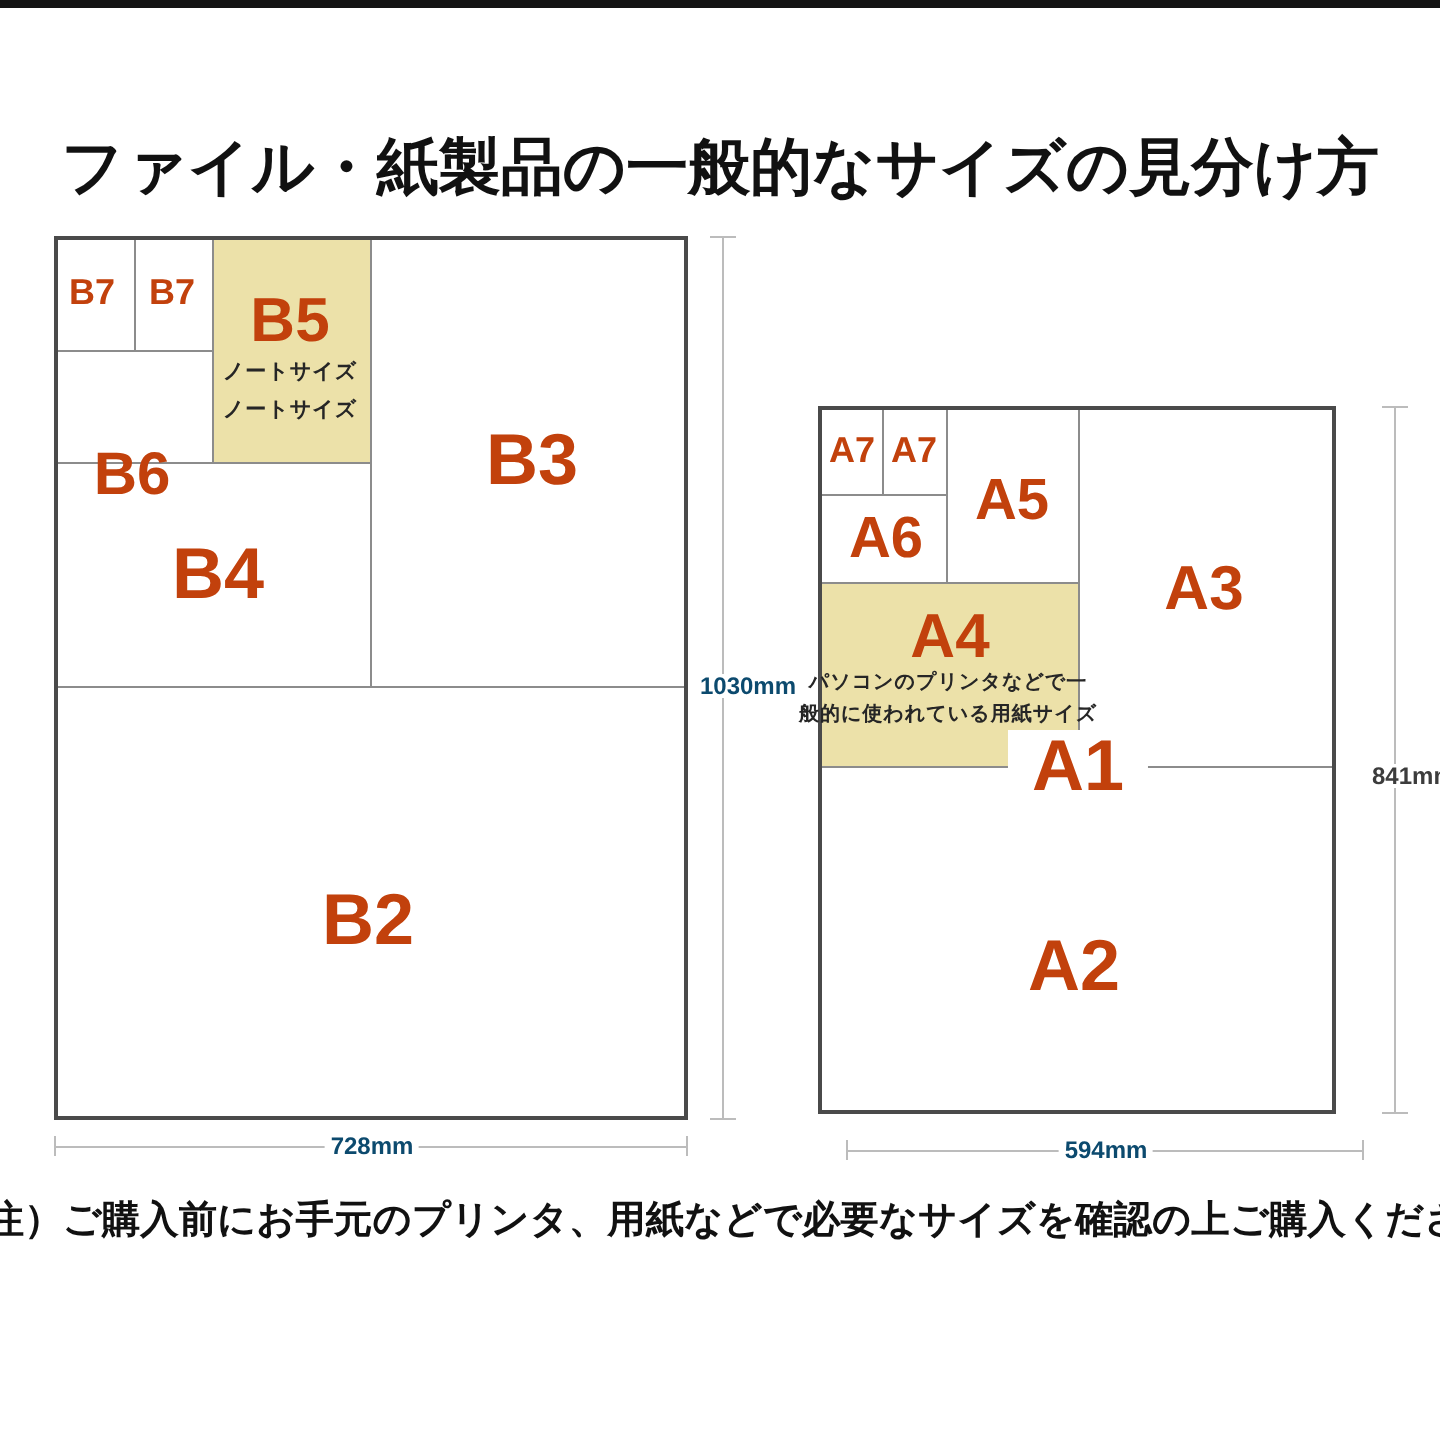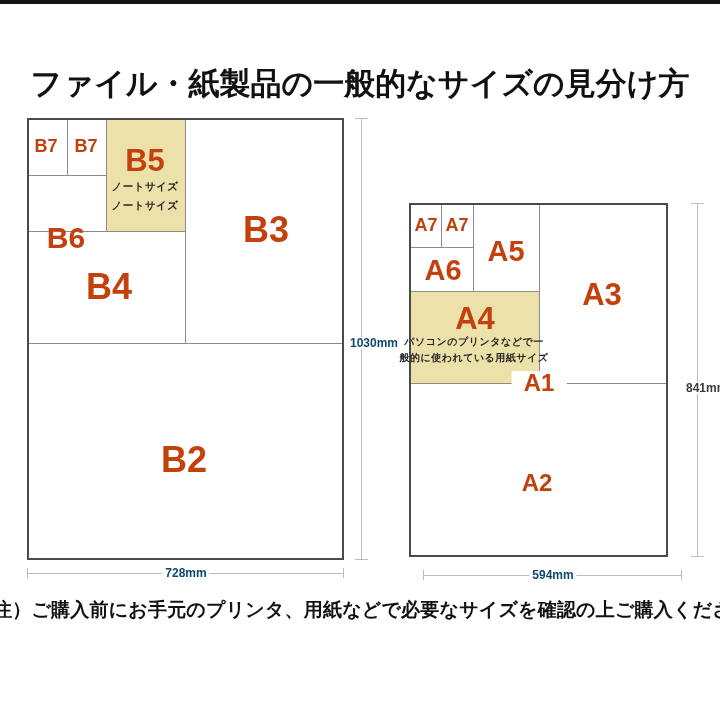--- a/index.html
+++ b/index.html
@@ -34,21 +34,21 @@
     font-size:12px;font-weight:700;color:#0c4a6e;white-space:nowrap;line-height:1;
   }
   .dim-label-right{
     position:absolute;transform:translateY(-50%);background:#fff;padding:0 2px;
     font-size:12px;font-weight:700;color:#3c3c3c;white-space:nowrap;line-height:1;
   }
   .note{
     position:absolute;left:-7px;top:597px;margin:0;font-size:19px;font-weight:800;
     color:#111;white-space:nowrap;letter-spacing:0.2px;
   }
-  .fs38{font-size:36px;} .fs36{font-size:24px;} .fs31{font-size:31px;}
+  .fs38{font-size:36px;} .fs36{font-size:36px;} .fs31{font-size:31px;}
   .fs30{font-size:30px;margin-top:35px;} .fs29{font-size:29px;} .fs18{font-size:18px;}
 </style>
 </head>
 <body>
 
 <div class="canvas">
 
   <div class="top-bar"></div>
 
   <h1 class="title">ファイル・紙製品の一般的なサイズの見分け方</h1>

